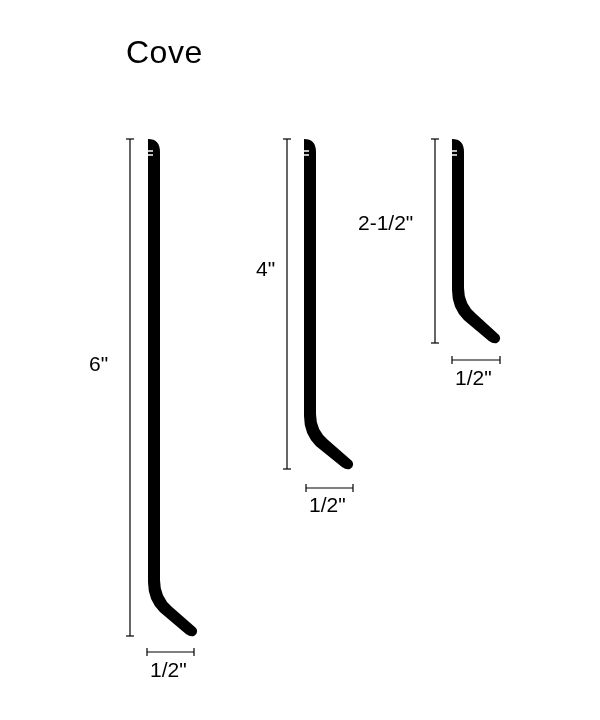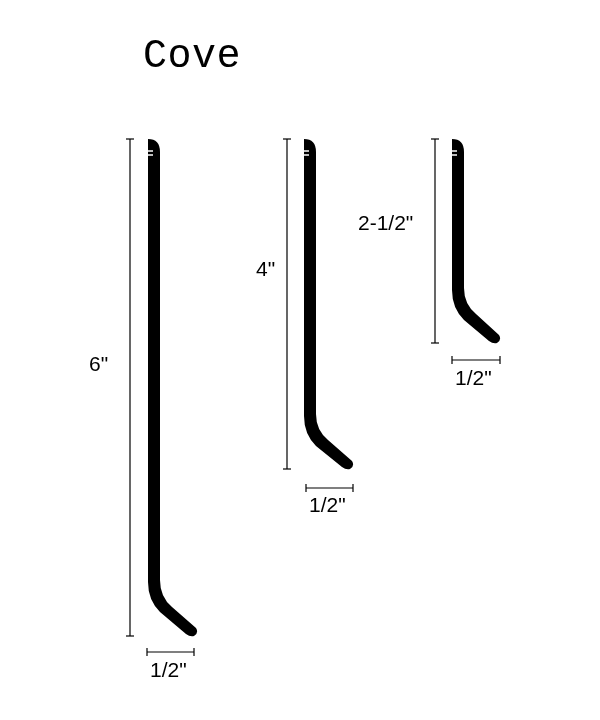--- a/index.html
+++ b/index.html
@@ -1,17 +1,17 @@
 <!DOCTYPE html>
 <html><head>
   <meta charset="utf-8">
   <style>
     html, body { margin: 0; padding: 0; background: #ffffff; }
     body { width: 600px; height: 720px; position: relative; overflow: hidden; font-family: "DejaVu Sans", sans-serif; }
-    .title { position: absolute; left: 143px; top: 34px; font-size: 40px; color: #000; letter-spacing: 0.5px; font-family: Liberation Mono, monospace; }
+    .title { position: absolute; left: 126px; top: 34px; font-size: 32px; color: #000; letter-spacing: 0.5px; font-family: Liberation Sans, sans-serif; }
     .label { position: absolute; font-size: 21px; color: #000; font-family: "Liberation Sans", sans-serif; white-space: nowrap; }
     svg.diagram { position: absolute; left: 0; top: 0; }
   </style>
 </head>
 <body>
 
 <div class="title">Cove</div>
 
 <svg class="diagram" width="600" height="720" viewBox="0 0 600 720">
 

